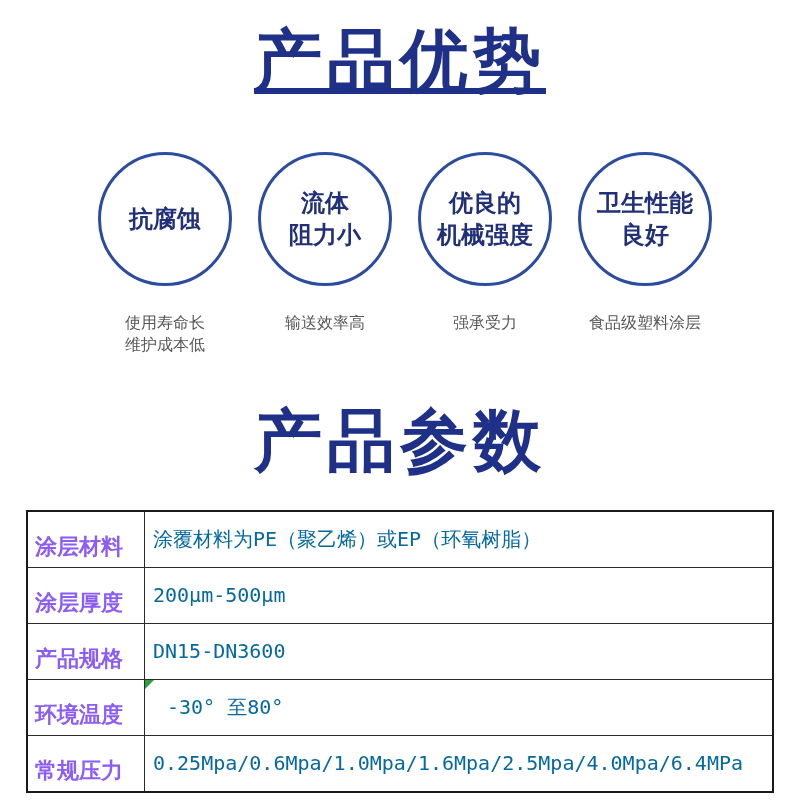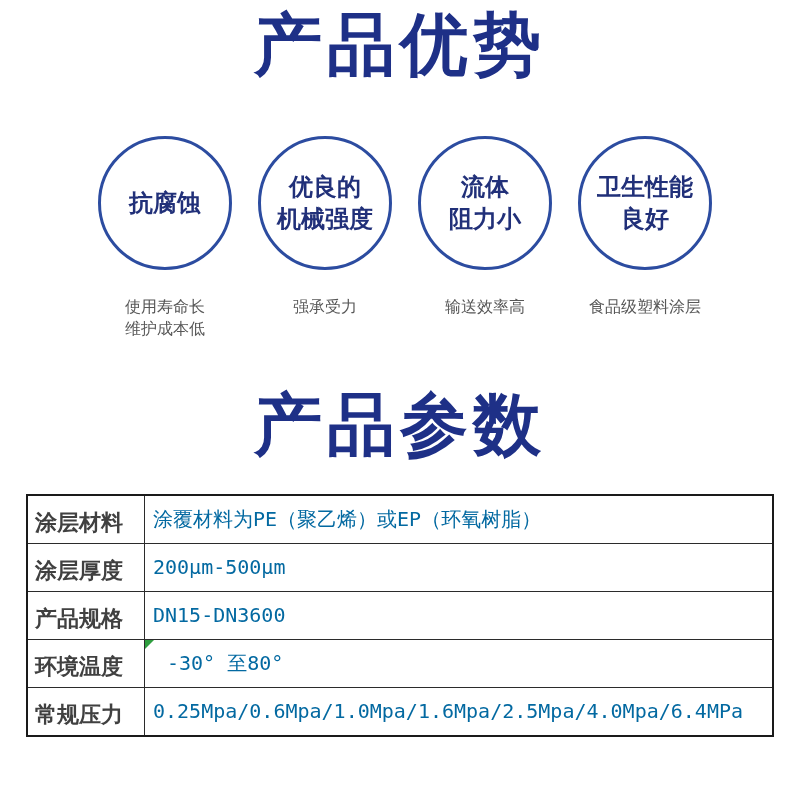--- a/index.html
+++ b/index.html
@@ -17,21 +17,21 @@
   .section-title {
     margin: 0;
     text-align: center;
     font-size: 68px;
     font-weight: 900;
     letter-spacing: 5px;
     color: #1E3087;
     font-family: "Liberation Sans", sans-serif;
     line-height: 1.2;
   }
-  #advantages-title { padding-top: 4px; }
+  #advantages-title { padding-top: 20px; text-decoration: underline; }
   #parameters-title { margin-top: 44px; }
 
   .circle-row {
     width: 650px;
     margin: 50px auto 16px auto;
     display: flex;
     justify-content: flex-end;
   }
   .adv-item {
     width: 160px;
@@ -82,22 +82,22 @@
   .params-table td {
     border: 1px solid #2b2b2b;
     height: 39px;
     vertical-align: middle;
     background: #ffffff;
   }
   .params-table td.label-cell {
     width: 107px;
     font-size: 22px;
     font-weight: 700;
-    color: #404040;
-    padding: 8px 2px 0 7px;
+    color: #8b5cf6;
+    padding: 16px 2px 0 7px;
     font-family: "Liberation Sans", sans-serif;
     white-space: nowrap;
     margin-left: 12px;
   }
   .params-table td.value-cell {
     font-size: 20px;
     color: #0369a1;
     padding: 0 4px 0 8px;
     font-family: "DejaVu Sans Mono", "Liberation Mono", monospace;
     position: relative;
@@ -127,36 +127,36 @@
       <span class="line"></span>
     </div>
     <div class="caption">
       <span class="line">使用寿命长</span>
       <span class="line">维护成本低</span>
     </div>
   </div>
 
   <div class="adv-item">
     <div class="circle">
+      <span class="line">流体</span>
+      <span class="line">阻力小</span>
+    </div>
+    <div class="caption">
+      <span class="line">输送效率高</span>
+      <span class="line"></span>
+    </div>
+  </div>
+
+  <div class="adv-item">
+    <div class="circle">
       <span class="line">优良的</span>
       <span class="line">机械强度</span>
     </div>
     <div class="caption">
       <span class="line">强承受力</span>
-      <span class="line"></span>
-    </div>
-  </div>
-
-  <div class="adv-item">
-    <div class="circle">
-      <span class="line">流体</span>
-      <span class="line">阻力小</span>
-    </div>
-    <div class="caption">
-      <span class="line">输送效率高</span>
       <span class="line"></span>
     </div>
   </div>
 
   <div class="adv-item">
     <div class="circle">
       <span class="line">卫生性能</span>
       <span class="line">良好</span>
     </div>
     <div class="caption">

